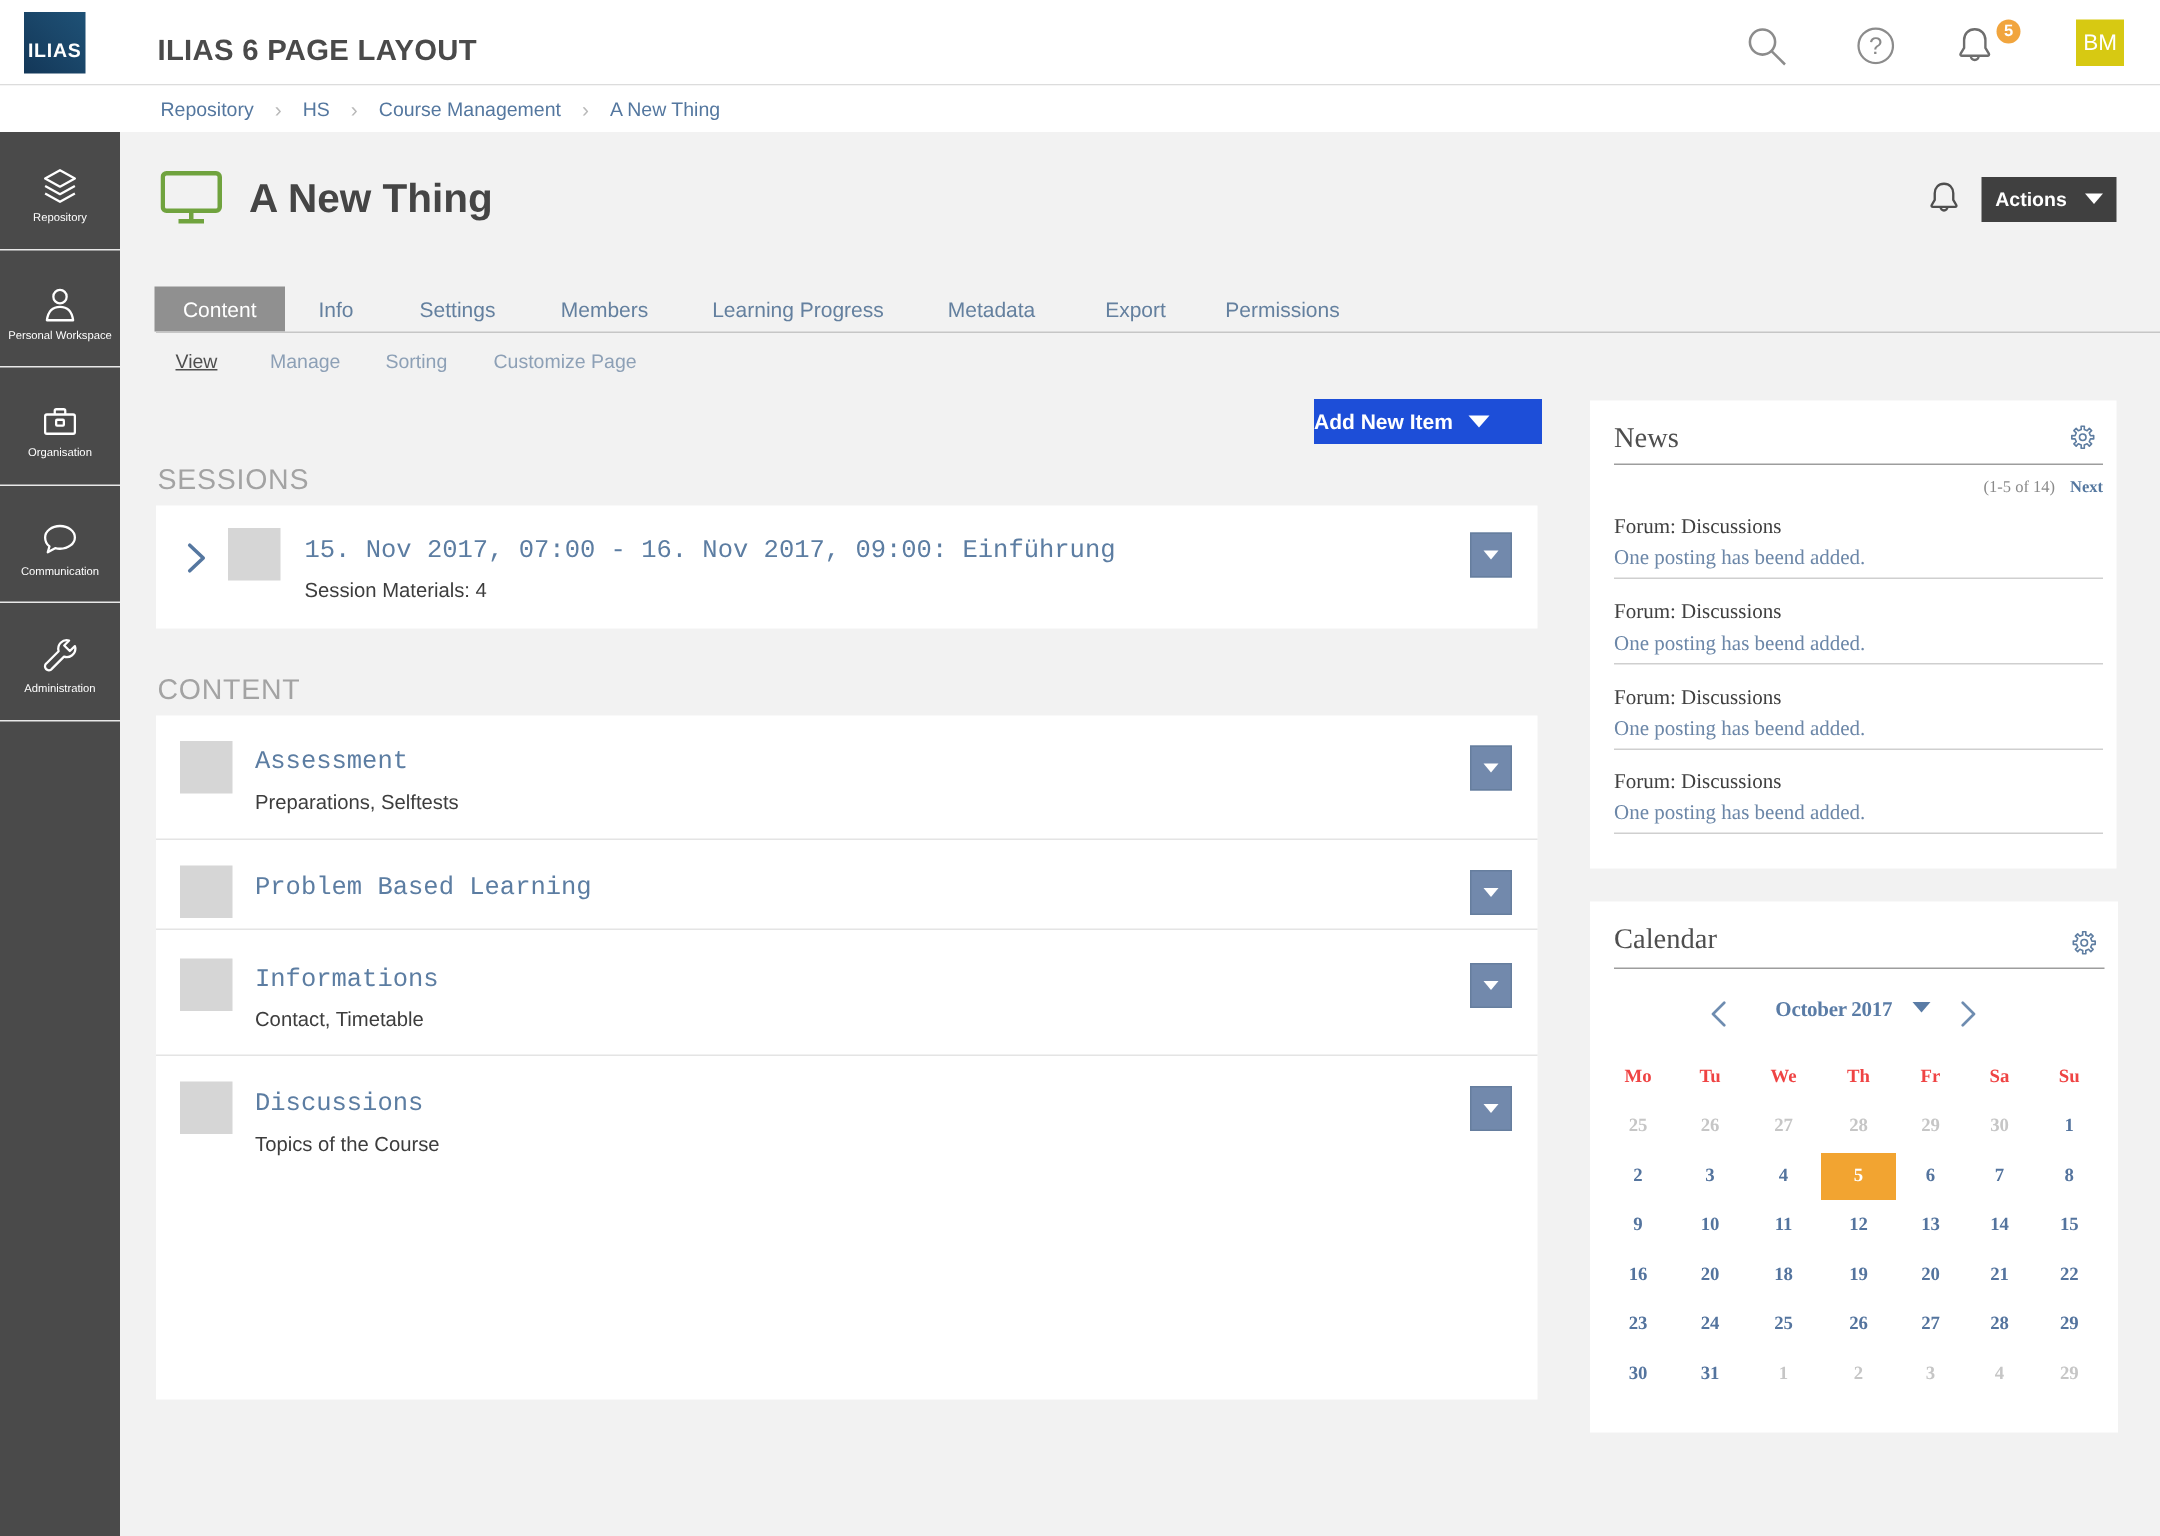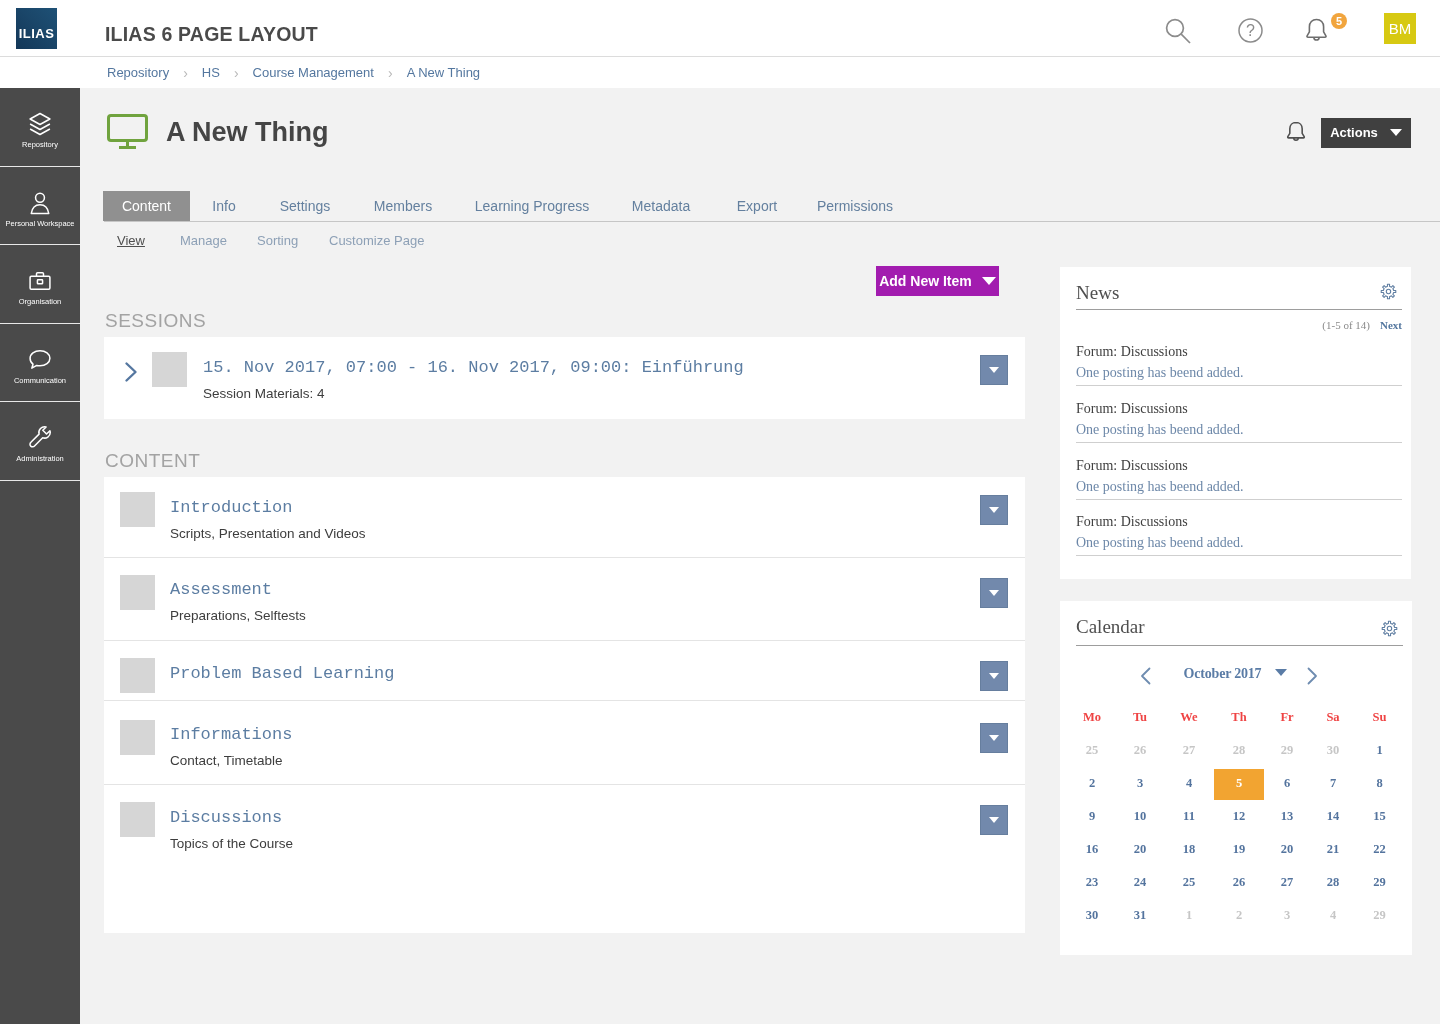--- a/index.html
+++ b/index.html
@@ -36,21 +36,21 @@
   
   #tabs { position:absolute; left:0; top:191px; height:30px; font-size:14px; color:#64809f; }
   #tabs .tab { position:absolute; top:0; height:30px; line-height:30px; transform:translateX(-50%); white-space:nowrap; }
   #tabs .active { background:#909090; color:#fff; transform:none; width:87px; left:103px; text-align:center; }
   #tabline { position:absolute; left:104px; top:221px; width:1336px; height:1px; background:#c6c6c6; }
   #subtabs { position:absolute; left:0; top:233px; font-size:13px; color:#8da0b6; }
   #subtabs span { position:absolute; white-space:nowrap; }
   #subtabs .v { color:#4f4f4f; text-decoration:underline; }
 
   
-  #addbtn { left:876px; top:266px; width:123px; height:30px; background:#a21caf; font-size:14px; text-align:center; line-height:30px; position:absolute; color:#fff; font-weight:bold; }
+  #addbtn { left:876px; top:266px; width:152px; height:30px; background:#1d4ed8; font-size:14px; line-height:30px; position:absolute; color:#fff; font-weight:bold; }
   #addbtn .car { display:inline-block; margin-left:10px; width:0; height:0; border-left:7px solid transparent; border-right:7px solid transparent; border-top:8px solid #fff; vertical-align:1px; }
 
   .seclbl { position:absolute; left:105px; font-size:19px; color:#a3a3a3; letter-spacing:0.5px; }
 
   .card { position:absolute; background:#fff; }
   #sessioncard { left:104px; top:337px; width:921px; height:82px; }
   #contentcard { left:104px; top:477px; width:921px; height:456px; }
 
   .row { position:relative; border-bottom:1px solid #e4e4e4; }
   .row:last-child { border-bottom:none; }
@@ -195,26 +195,20 @@
         <path d="M2.5 2.5l9 8.5-9 8.5" fill="none" stroke="#5577a0" stroke-width="2.4" stroke-linecap="round" stroke-linejoin="round"></path>
       </svg>
     <div class="sq" style="left:48px;top:15px"></div>
     <div class="ititle" style="left:99px;top:21px">15. Nov 2017, 07:00 - 16. Nov 2017, 09:00: Einführung</div>
     <div class="isub" style="left:99px;top:49px">Session Materials: 4</div>
     <div class="dd" style="top:18px"></div>
   </div>
 
   <div class="seclbl" style="top:450px">CONTENT</div>
   <div class="card" id="contentcard">
-    <div class="row" style="height:81px">
-      <div class="sq" style="top:15px"></div>
-      <div class="ititle" style="top:21px">Introduction</div>
-      <div class="isub" style="top:49px">Scripts, Presentation and Videos</div>
-      <div class="dd" style="top:18px"></div>
-    </div>
     <div class="row" style="height:83px">
       <div class="sq" style="top:17px"></div>
       <div class="ititle" style="top:22px">Assessment</div>
       <div class="isub" style="top:50px">Preparations, Selftests</div>
       <div class="dd" style="top:20px"></div>
     </div>
     <div class="row" style="height:60px">
       <div class="sq" style="top:17px"></div>
       <div class="ititle" style="top:23px">Problem Based Learning</div>
       <div class="dd" style="top:20px"></div>

